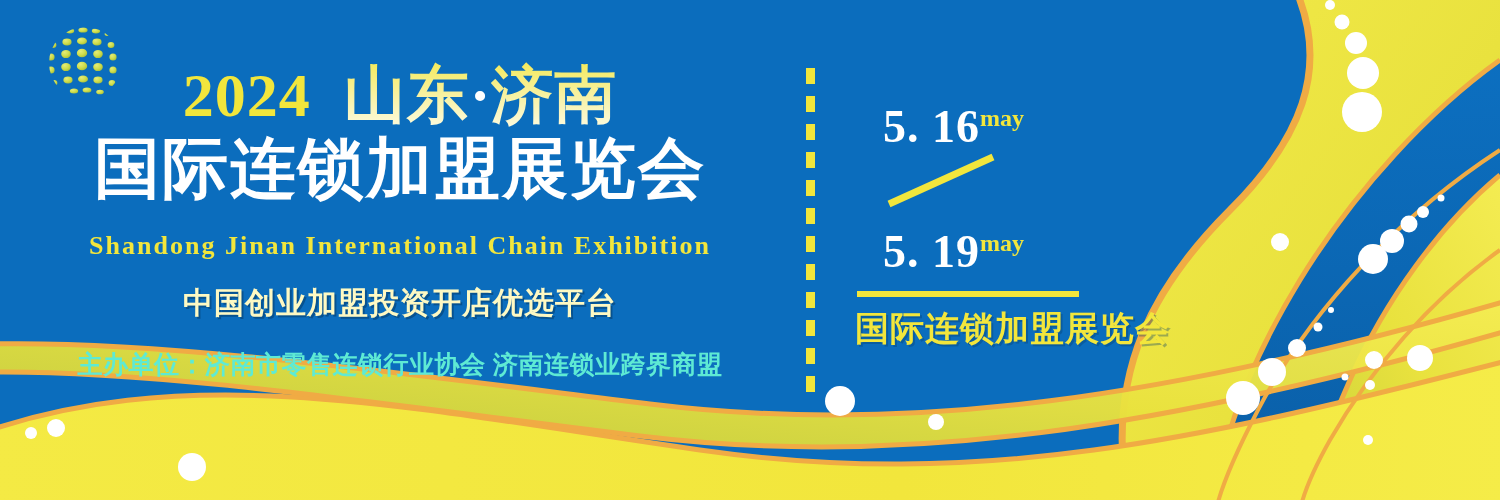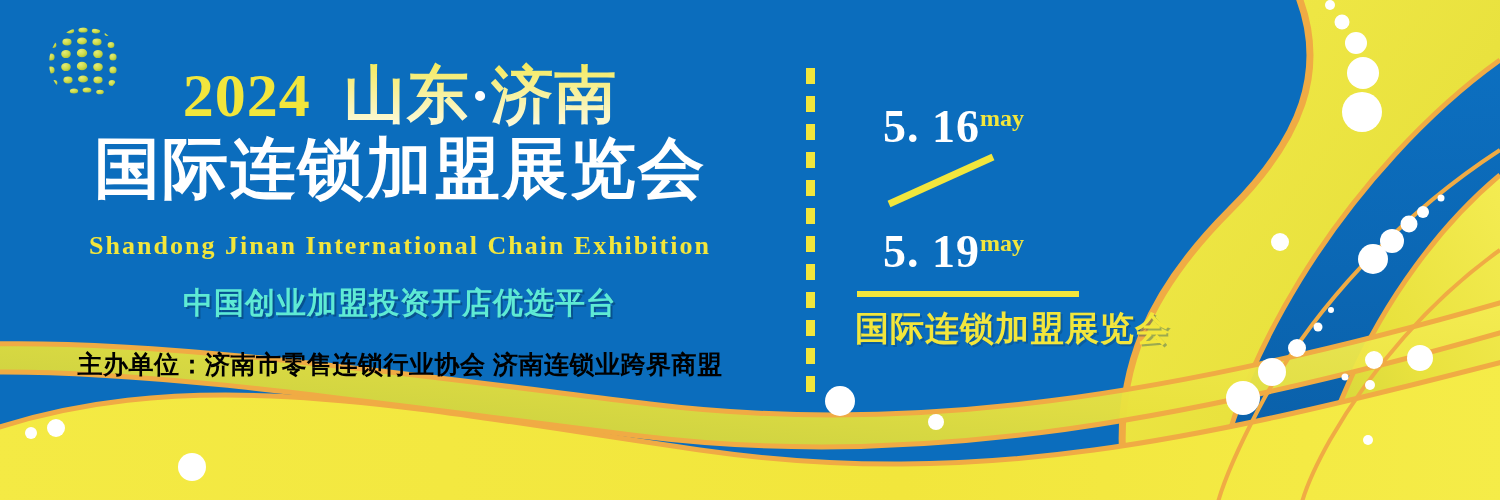--- a/index.html
+++ b/index.html
@@ -55,33 +55,33 @@
     letter-spacing:2.0px;
     white-space:nowrap;
     margin-top:27px;
   }
 
   #tagline{
     font-family:"Liberation Serif", serif;
     font-weight:bold;
     font-size:30px;
     line-height:40px;
-    color:#5eead4;
+    color:#fef9c3;
     letter-spacing:1px;
     white-space:nowrap;
     margin-top:20px;
     text-shadow:2px 2px 0 rgba(6,60,105,.55);
   }
 
   #organizer{
     font-family:"Liberation Sans", sans-serif;
     font-weight:bold;
     font-size:25px;
     line-height:34px;
-    color:#000000;
+    color:#5eead4;
     letter-spacing:0.5px;
     white-space:nowrap;
     margin-top:24px;
   }
 
   
   #divider{
     position:absolute;left:806px;top:68px;
     width:9px;height:332px;
     background:repeating-linear-gradient(

